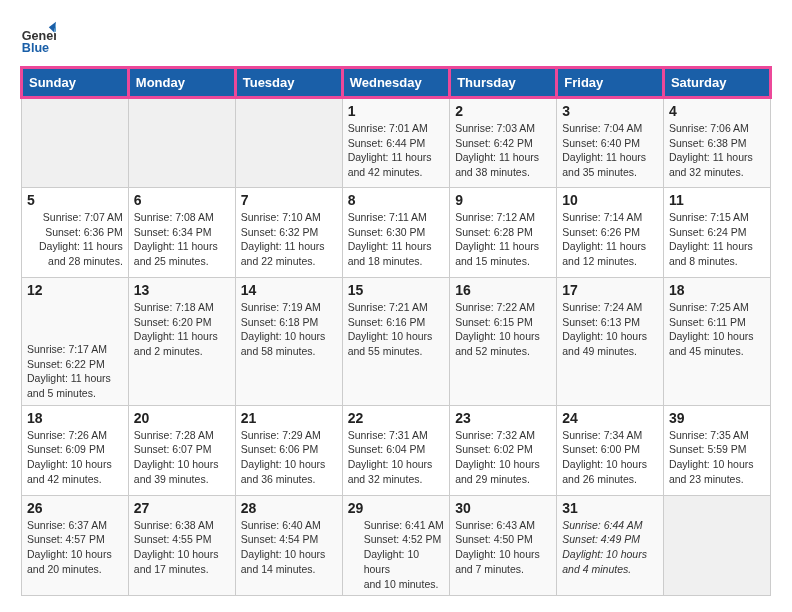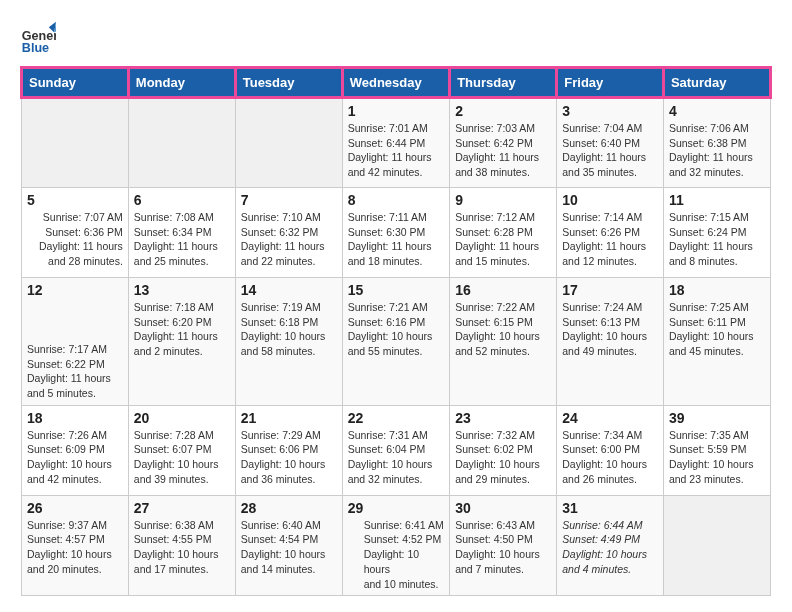--- a/index.html
+++ b/index.html
@@ -295,21 +295,21 @@
           <span class="day-number">39</span>
           <div class="day-info" style="white-space: pre-line;">Sunrise: 7:35 AM
 Sunset: 5:59 PM
 Daylight: 10 hours
 and 23 minutes.</div>
         </td>
       </tr>
       <tr>
         <td>
           <span class="day-number">26</span>
-          <div class="day-info" style="white-space: pre-line;">Sunrise: 9:37 AM
+          <div class="day-info" style="white-space: pre-line;">Sunrise: 6:37 AM
 Sunset: 4:57 PM
 Daylight: 10 hours
 and 20 minutes.</div>
         </td>
         <td>
           <span class="day-number">27</span>
           <div class="day-info" style="white-space: pre-line;">Sunrise: 6:38 AM
 Sunset: 4:55 PM
 Daylight: 10 hours
 and 17 minutes.</div>

